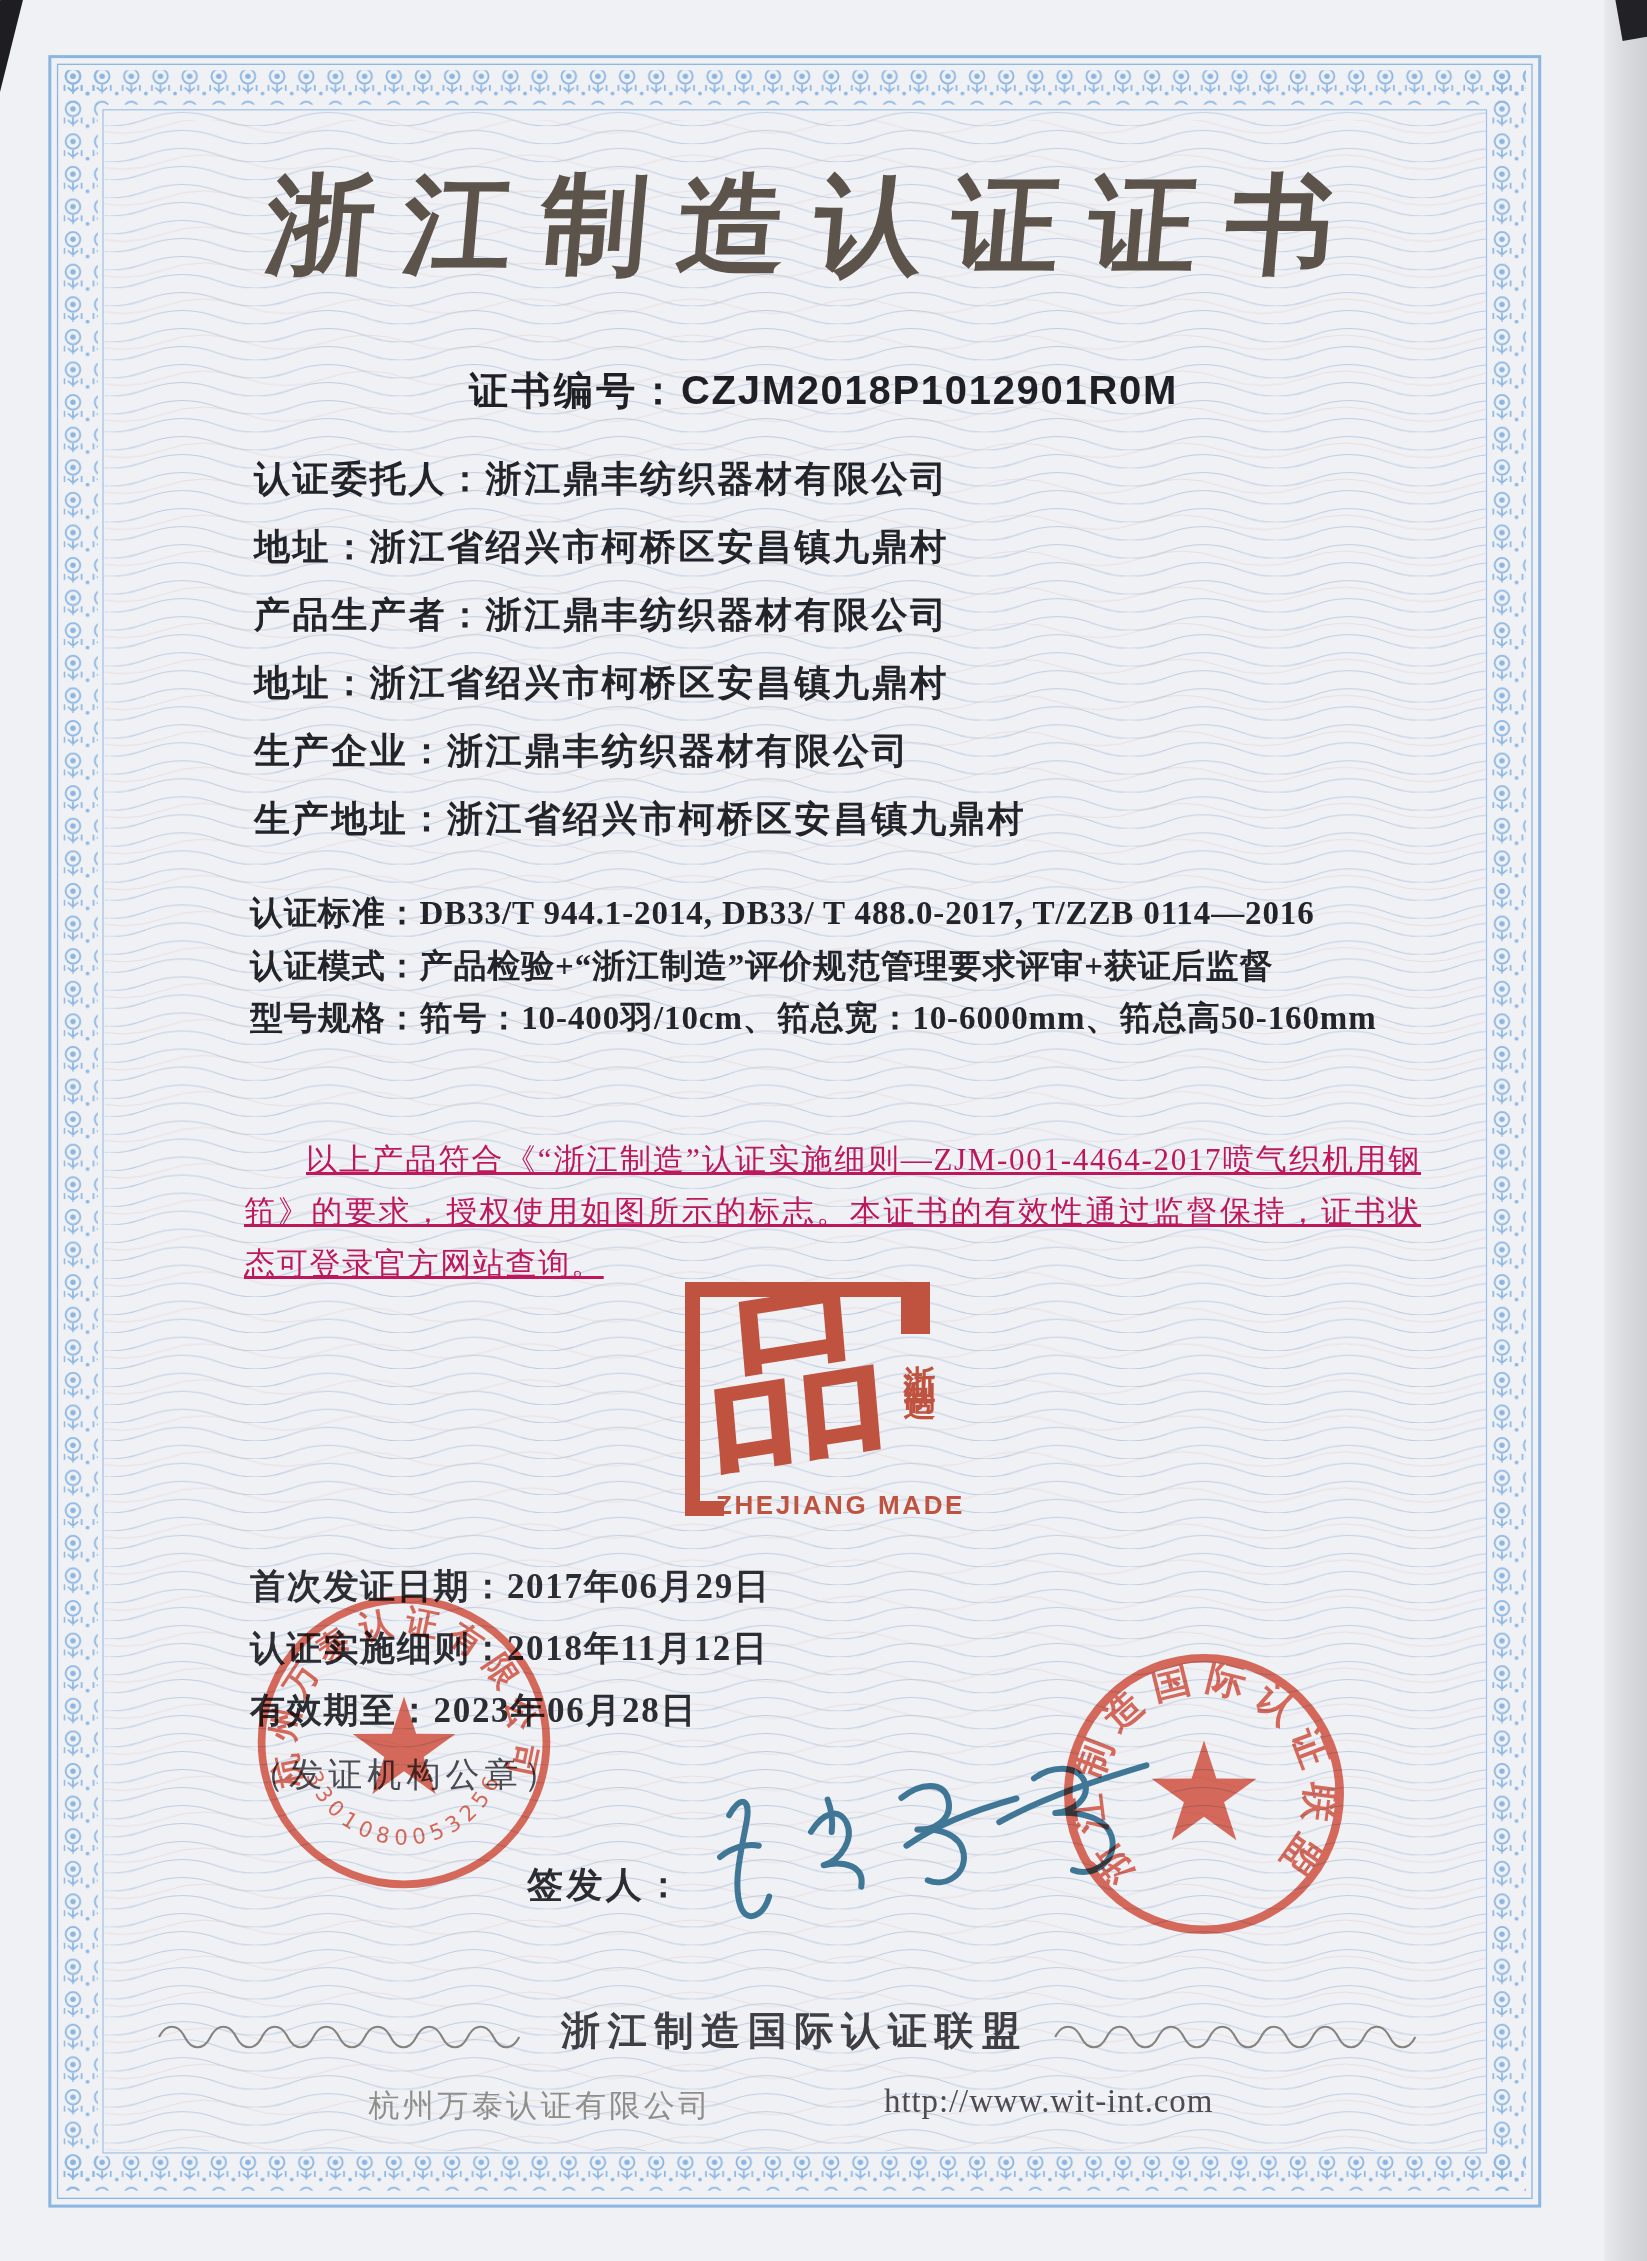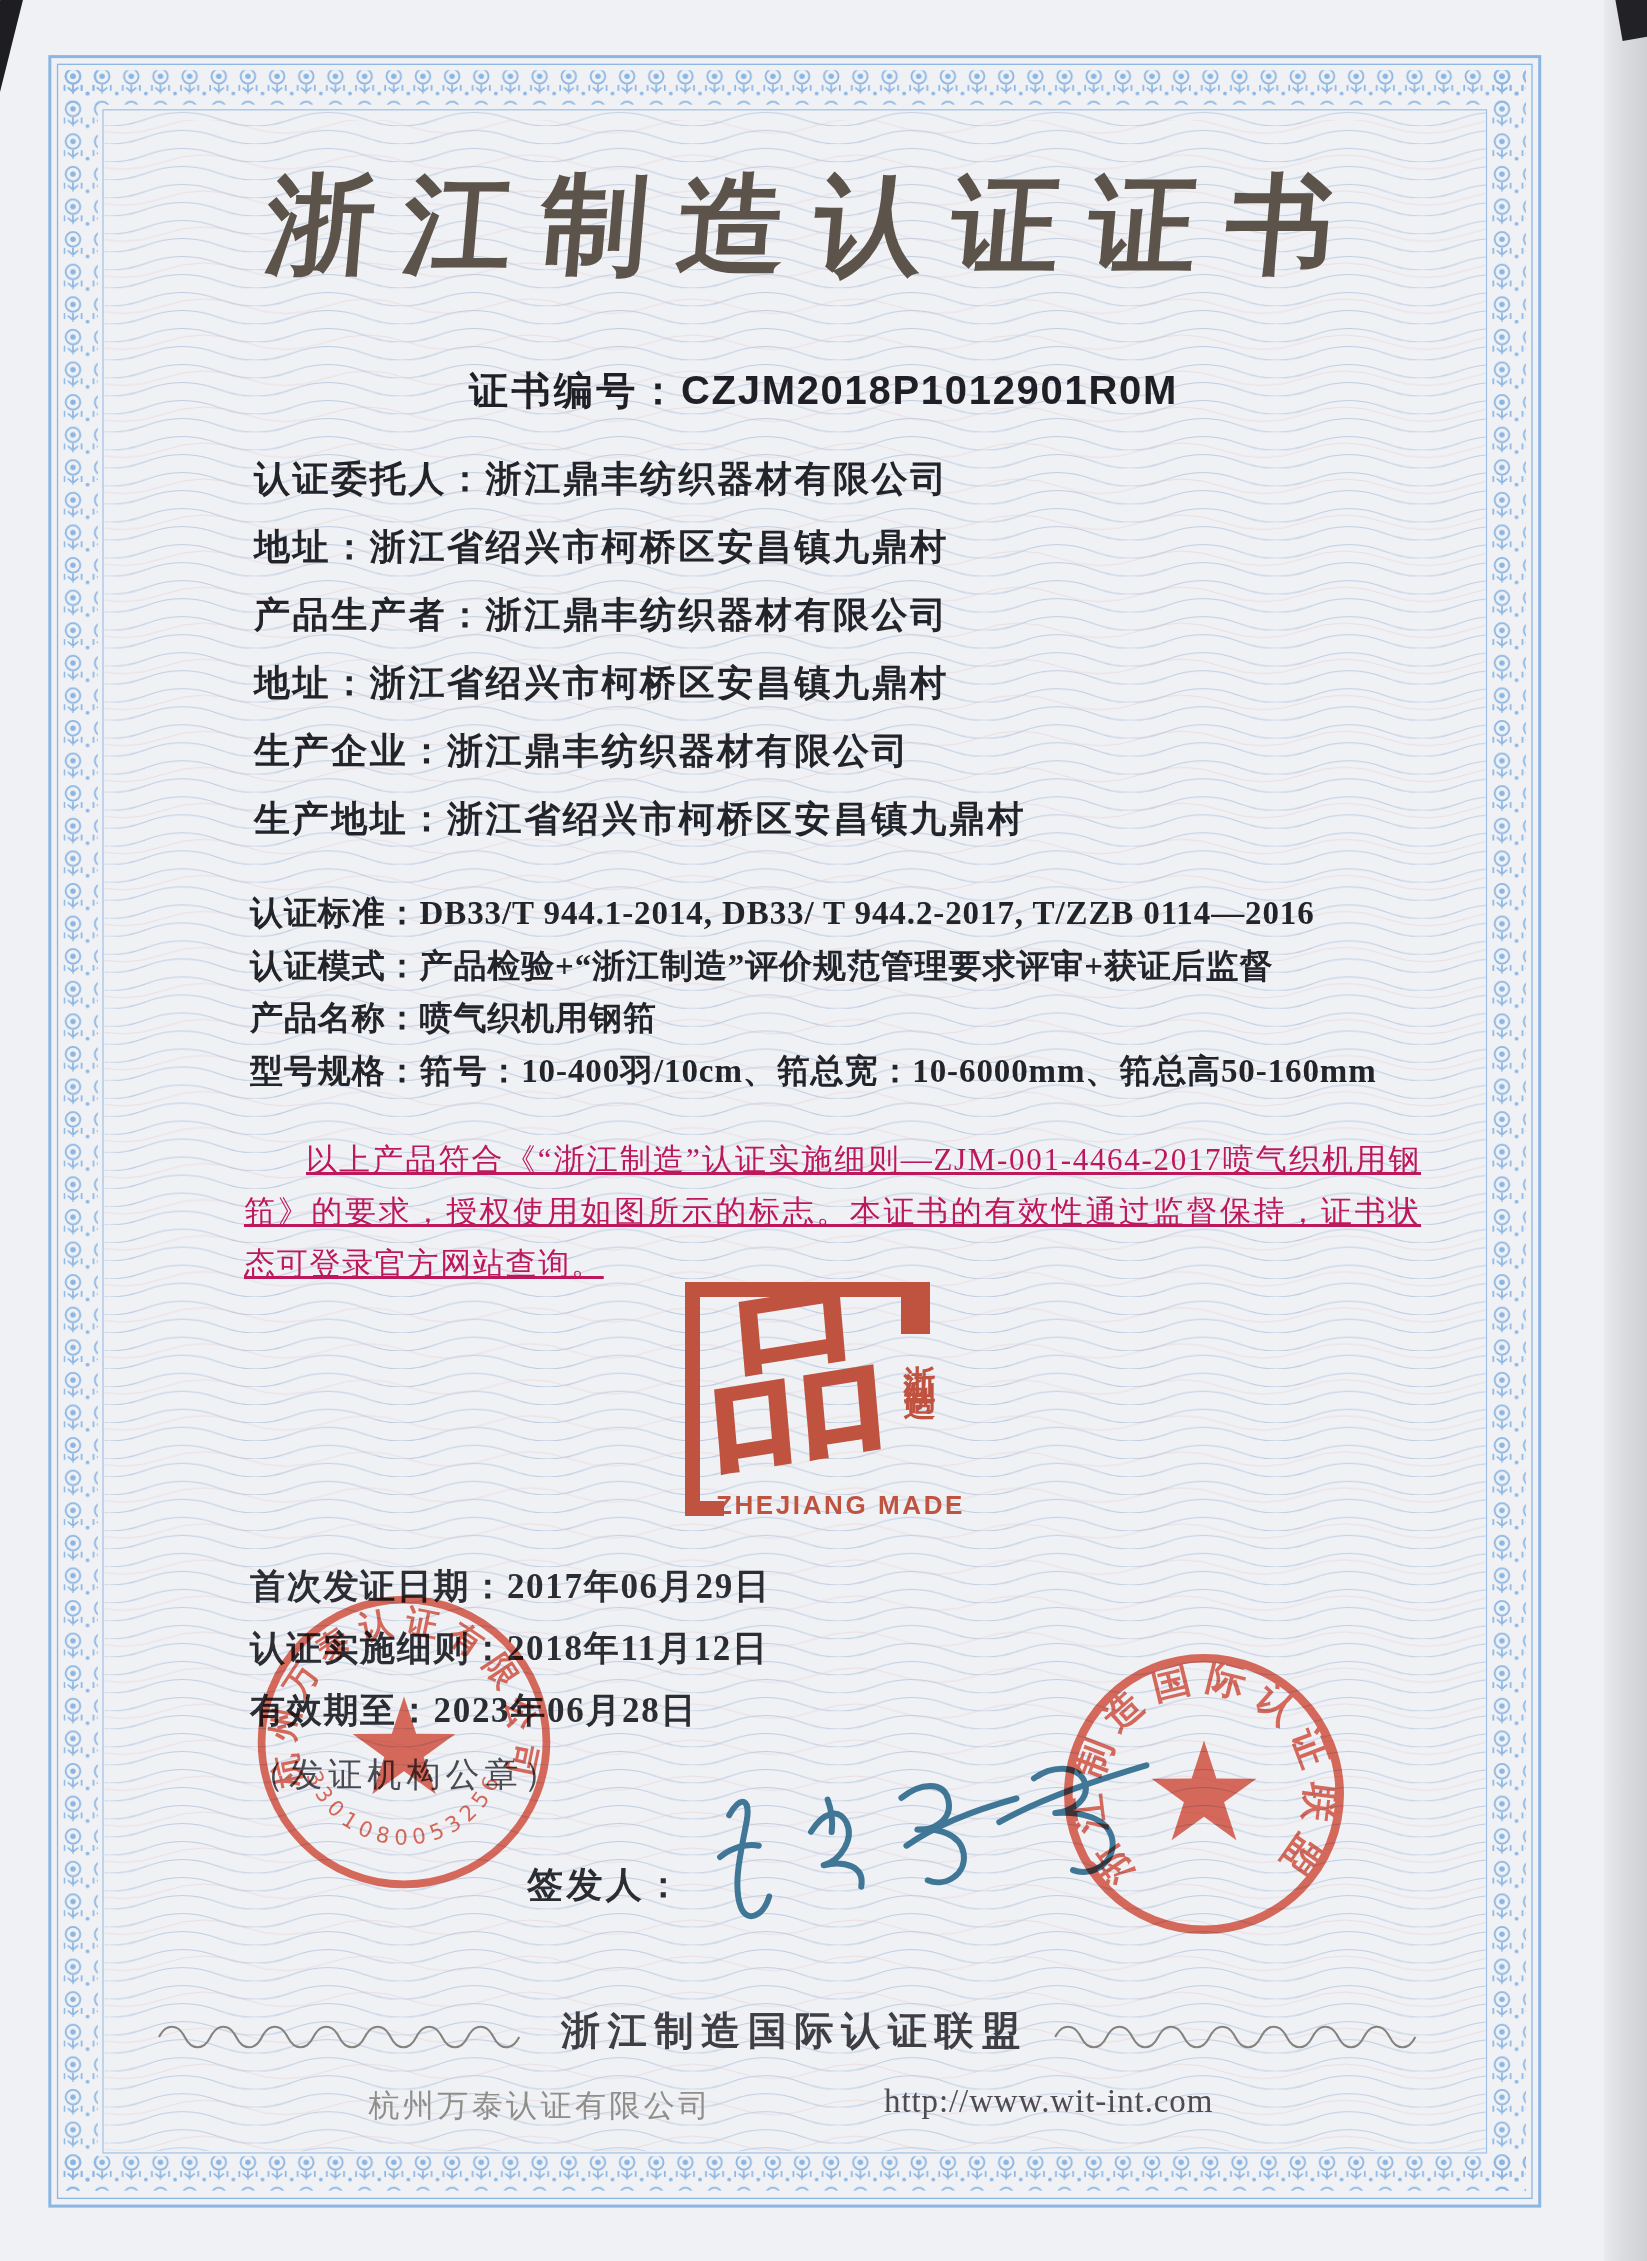--- a/index.html
+++ b/index.html
@@ -137,23 +137,22 @@
   <div class="fields">
     <div class="frow"><span>认证委托人：</span><span>浙江鼎丰纺织器材有限公司</span></div>
     <div class="frow"><span>地址：</span><span>浙江省绍兴市柯桥区安昌镇九鼎村</span></div>
     <div class="frow"><span>产品生产者：</span><span>浙江鼎丰纺织器材有限公司</span></div>
     <div class="frow"><span>地址：</span><span>浙江省绍兴市柯桥区安昌镇九鼎村</span></div>
     <div class="frow"><span>生产企业：</span><span>浙江鼎丰纺织器材有限公司</span></div>
     <div class="frow"><span>生产地址：</span><span>浙江省绍兴市柯桥区安昌镇九鼎村</span></div>
   </div>
 
   <div class="details">
-    <div class="drow"><span>认证标准：</span><span>DB33/T 944.1-2014, DB33/ T 944.2-2017, T/ZZB 0114—2016</span></div>
+    <div class="drow"><span>认证标准：</span><span>DB33/T 944.1-2014, DB33/ T 488.0-2017, T/ZZB 0114—2016</span></div>
     <div class="drow"><span>认证模式：</span><span>产品检验+“浙江制造”评价规范管理要求评审+获证后监督</span></div>
-    <div class="drow"><span>产品名称：</span><span>喷气织机用钢筘</span></div>
     <div class="drow"><span>型号规格：</span><span>筘号：10-400羽/10cm、筘总宽：10-6000mm、筘总高50-160mm</span></div>
   </div>
 
   <div class="statement">以上产品符合《“浙江制造”认证实施细则—ZJM-001-4464-2017喷气织机用钢筘》的要求，授权使用如图所示的标志。本证书的有效性通过监督保持，证书状态可登录官方网站查询。</div>
 
   <div class="logo">
     <div class="bar lg-top"></div>
     <div class="bar lg-stub"></div>
     <div class="bar lg-left"></div>
     <div class="bar lg-foot"></div>

